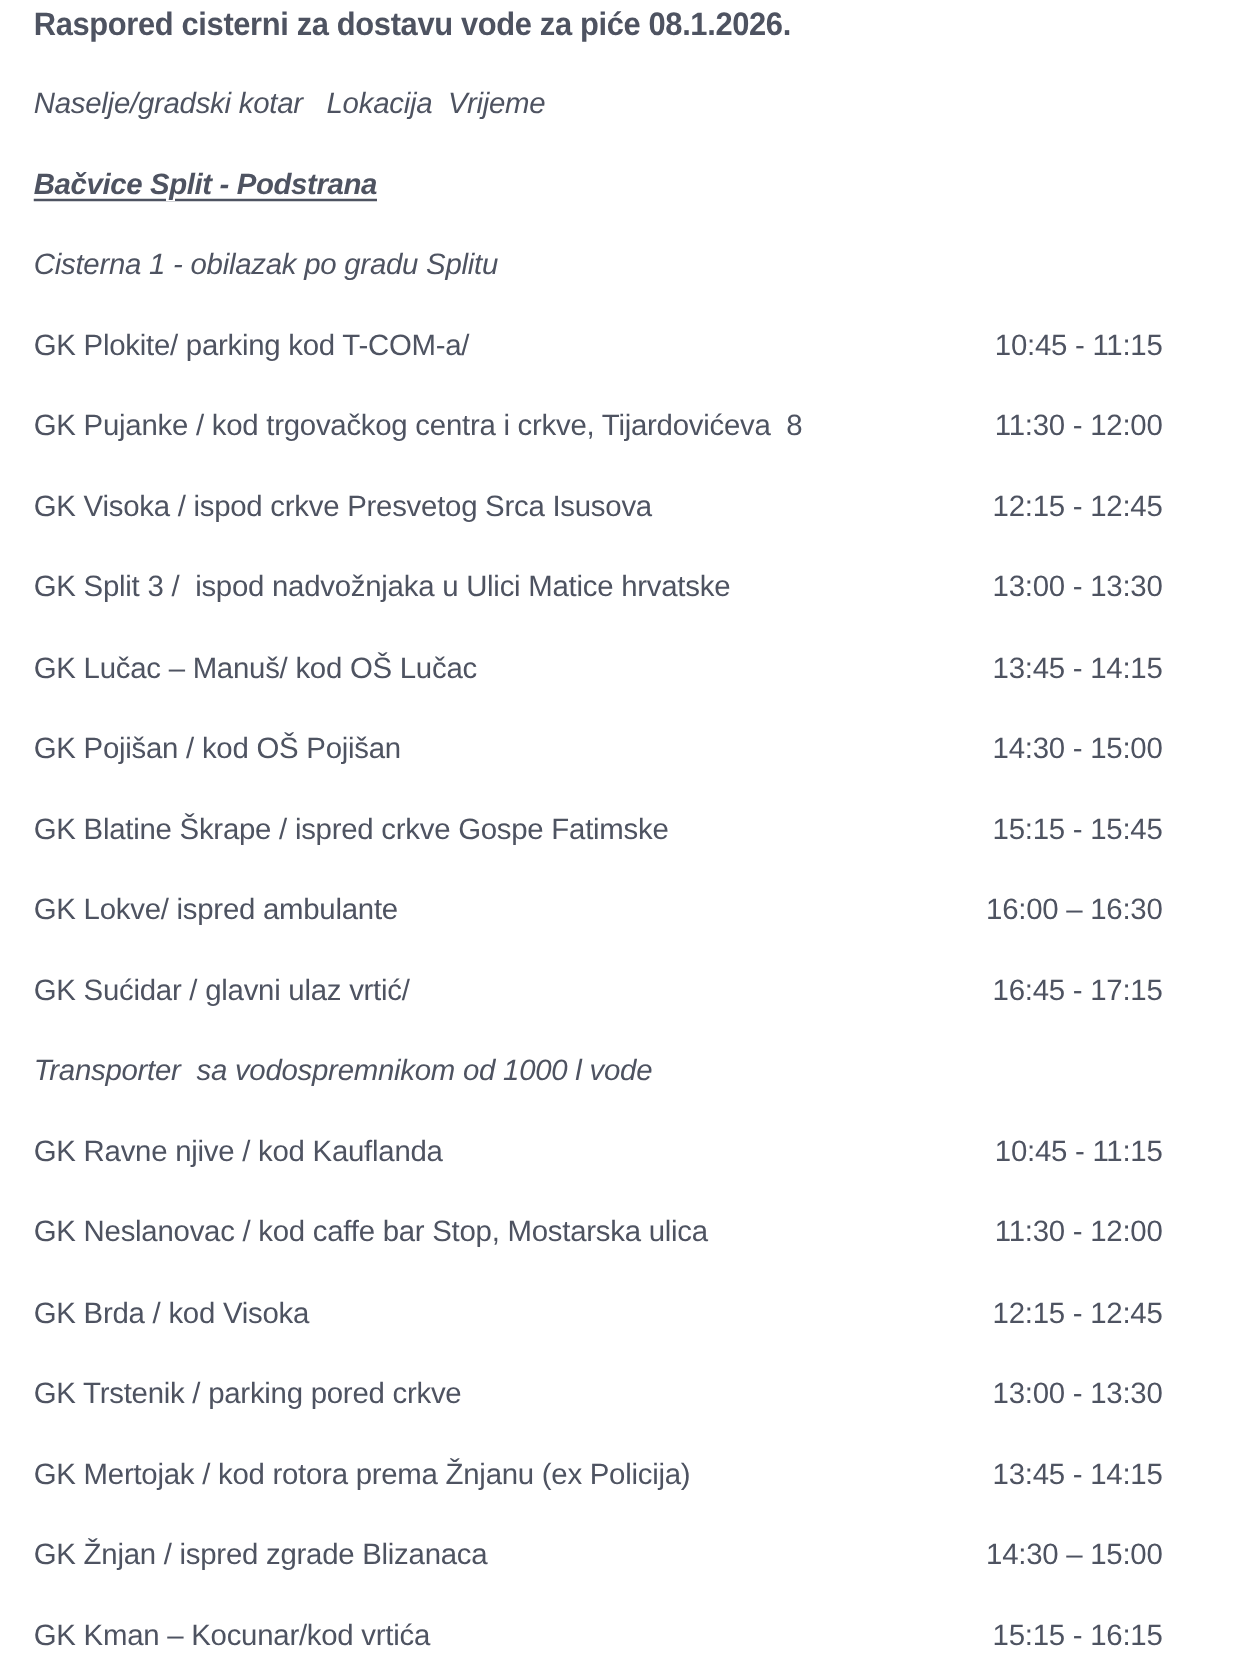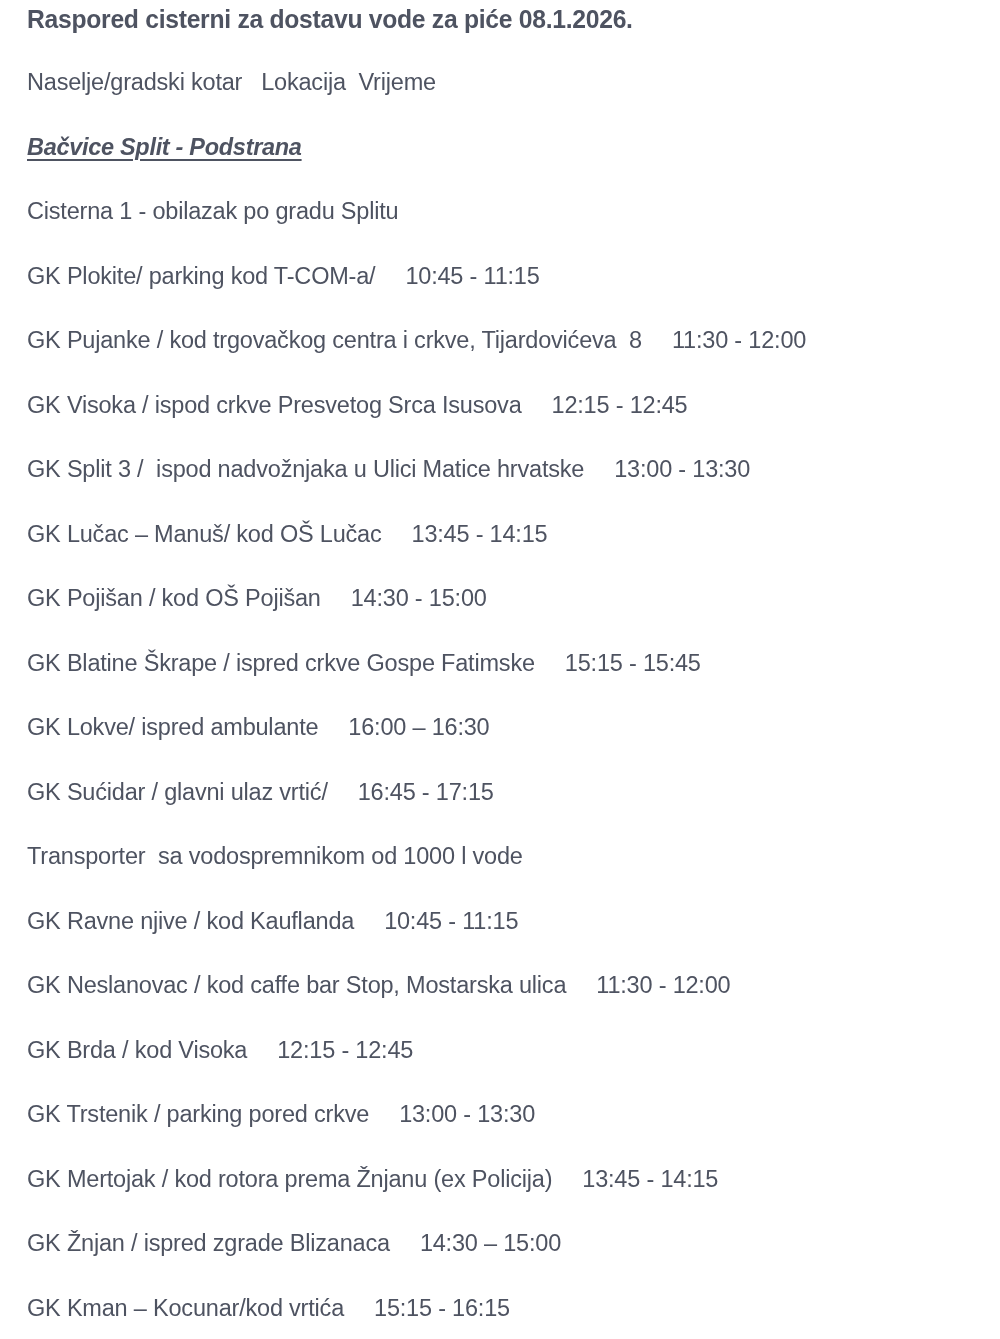--- a/index.html
+++ b/index.html
@@ -27,34 +27,36 @@
   .title {
     font-weight: bold;
     font-size: 26px;
     line-height: 30px;
     margin-bottom: 35px;
     letter-spacing: -0.3px;
     transform: scaleX(0.95);
     transform-origin: 0 50%;
   }
   .cols-header {
+    font-style: italic;
   }
   .region-heading {
     font-weight: bold;
     font-style: italic;
     text-decoration: underline;
     text-decoration-thickness: 2px;
     text-underline-offset: 4px;
     letter-spacing: -0.3px;
   }
   .section-heading {
+    font-style: italic;
   }
   .row {
     display: flex;
-    justify-content: flex-start;
+    justify-content: space-between;
     align-items: baseline;
     gap: 30px;
   }
   .row .loc {
     white-space: pre-wrap;
   }
   .row .time {
     white-space: nowrap;
     text-align: right;
     flex: 0 0 auto;

